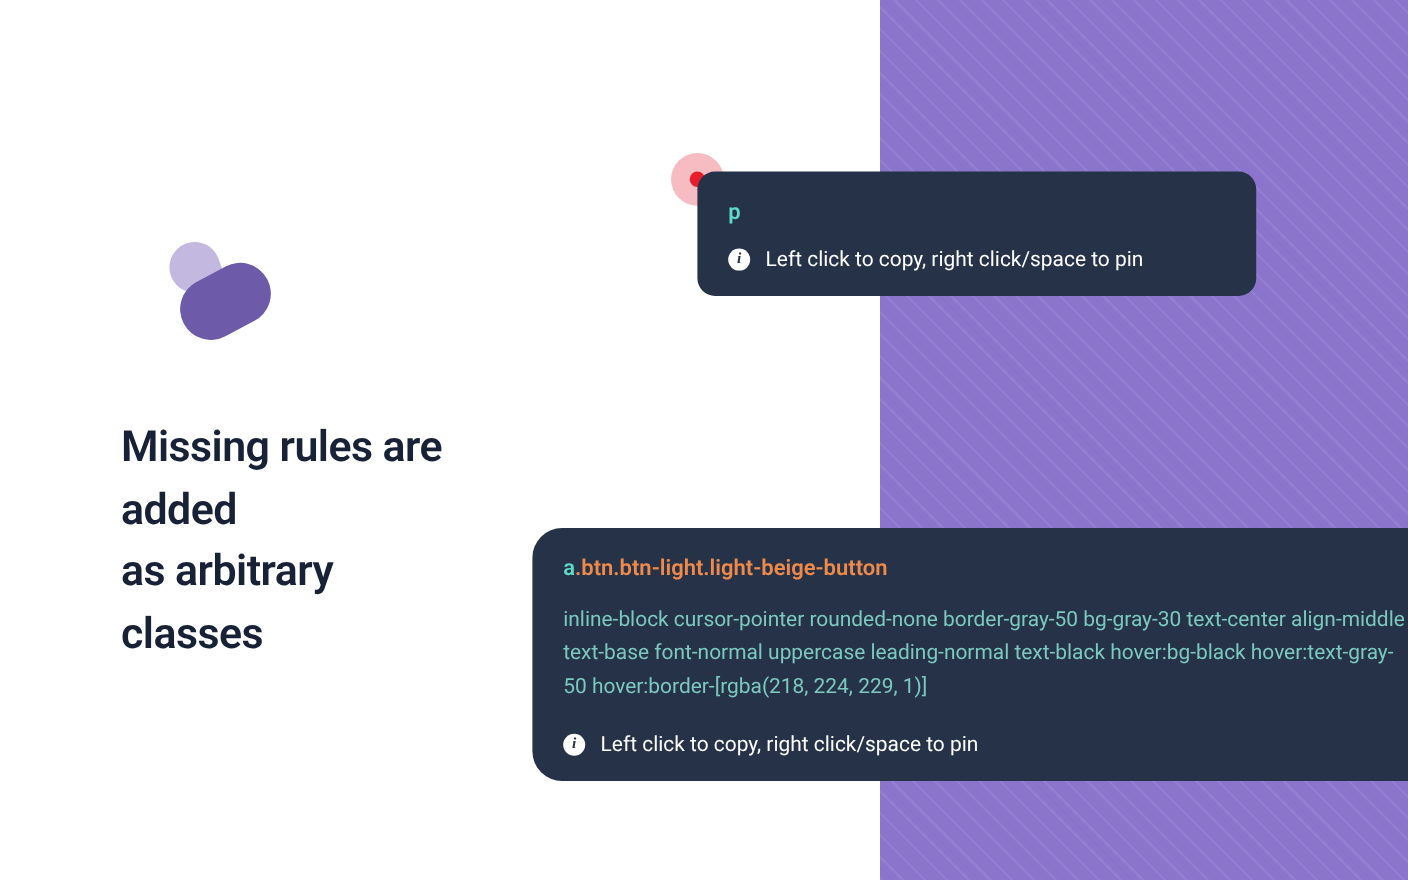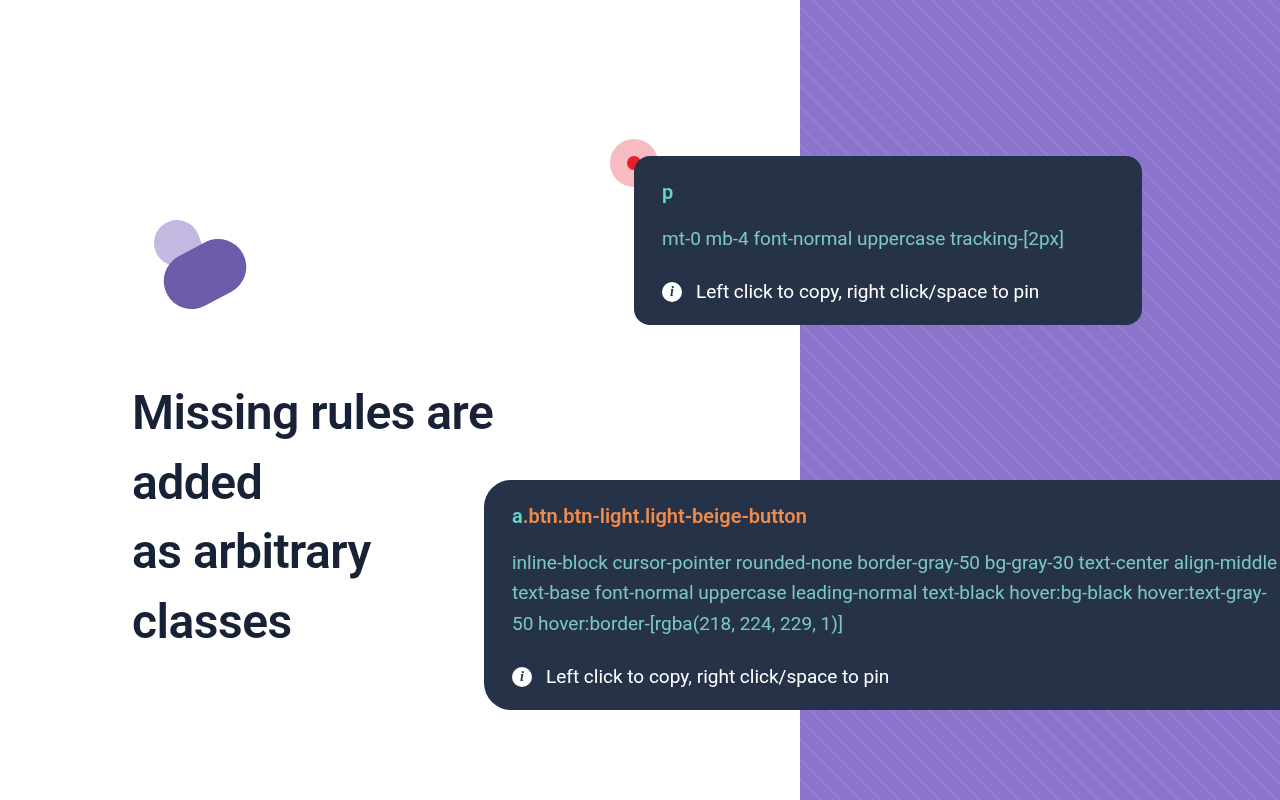--- a/index.html
+++ b/index.html
@@ -58,23 +58,23 @@
       height: 56px;
       background: #6d5aa8;
       border-radius: 30px;
       top: 28px;
       left: 14px;
       transform: rotate(-28deg);
     }
     
     .headline {
       position: absolute;
-      left: 132px;
+      left: 110px;
       top: 378px;
-      font-size: 48px;
+      font-size: 39px;
       font-weight: 600;
       color: #182237;
       line-height: 1.45;
       letter-spacing: -0.5px;
     }
     
     .tooltip {
       position: absolute;
       background: #253247;
       border-radius: 16px;
@@ -177,21 +177,20 @@
 classes</div>
 
 <div class="red-dot-outer">
   <div class="red-dot-inner"></div>
 </div>
 
 <div class="tooltip tooltip-1">
   <div class="selector-line">
     <span class="selector-tag">p</span><span class="selector-class"></span>
   </div>
-  <div class="classes-line">mt-0 mb-4 font-normal uppercase tracking-[2px]</div>
   <div class="hint-line">
     <span class="info-icon">i</span>
     <span>Left click to copy, right click/space to pin</span>
   </div>
 </div>
 
 <div class="tooltip tooltip-2">
   <div class="selector-line">
     <span class="selector-tag">a</span><span class="selector-class">.btn.btn-light.light-beige-button</span>
   </div>

